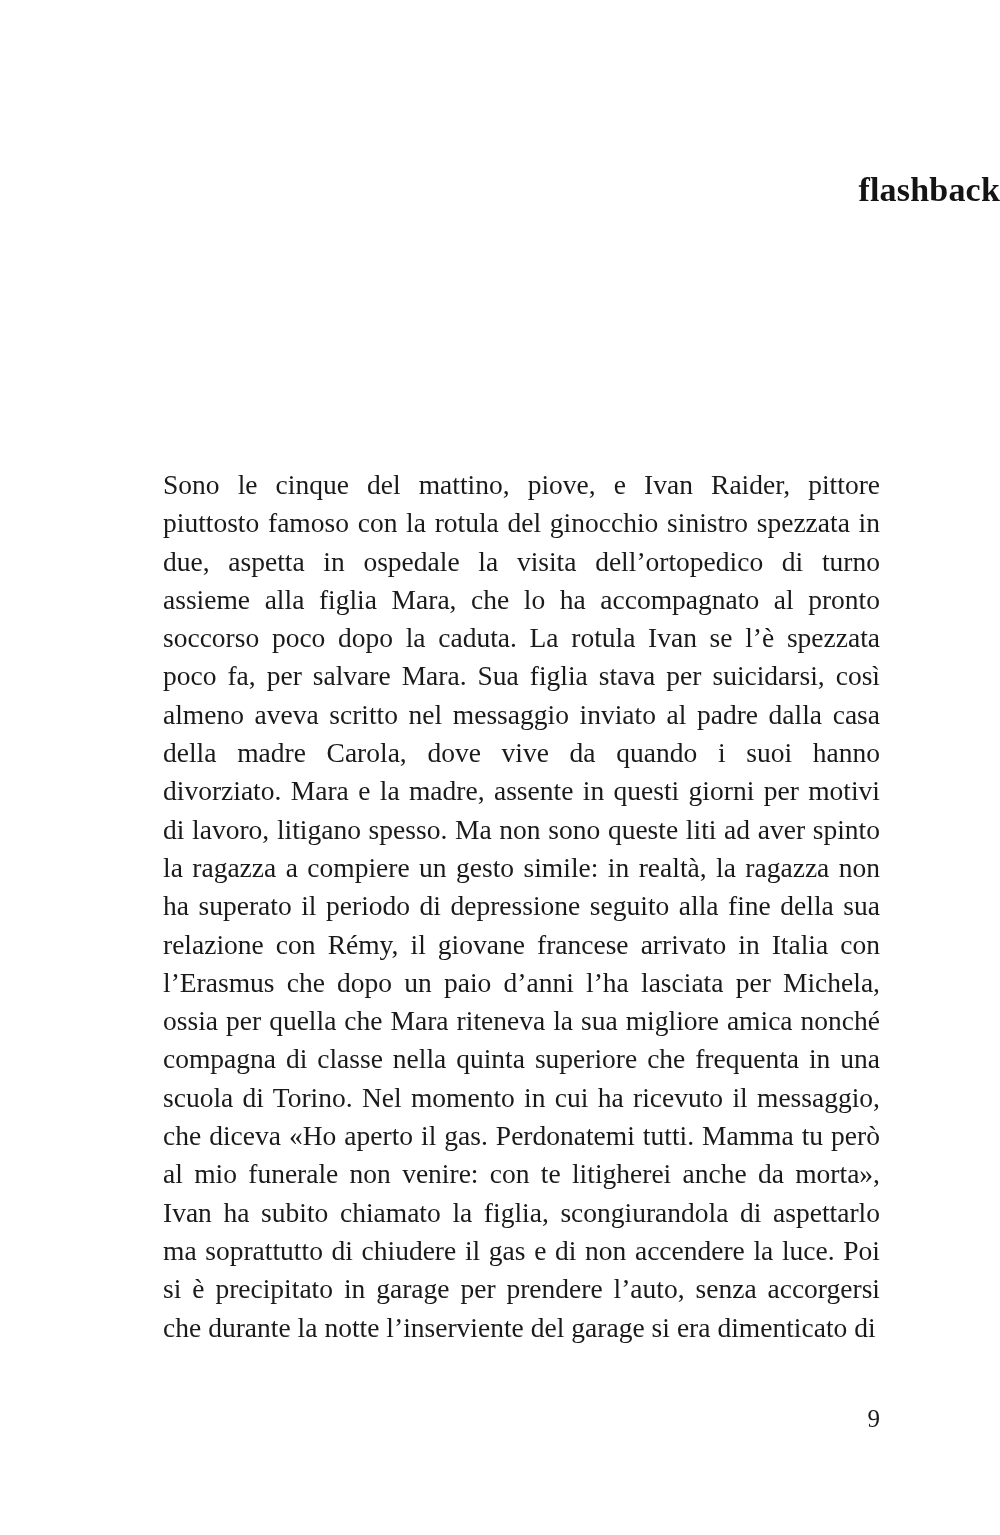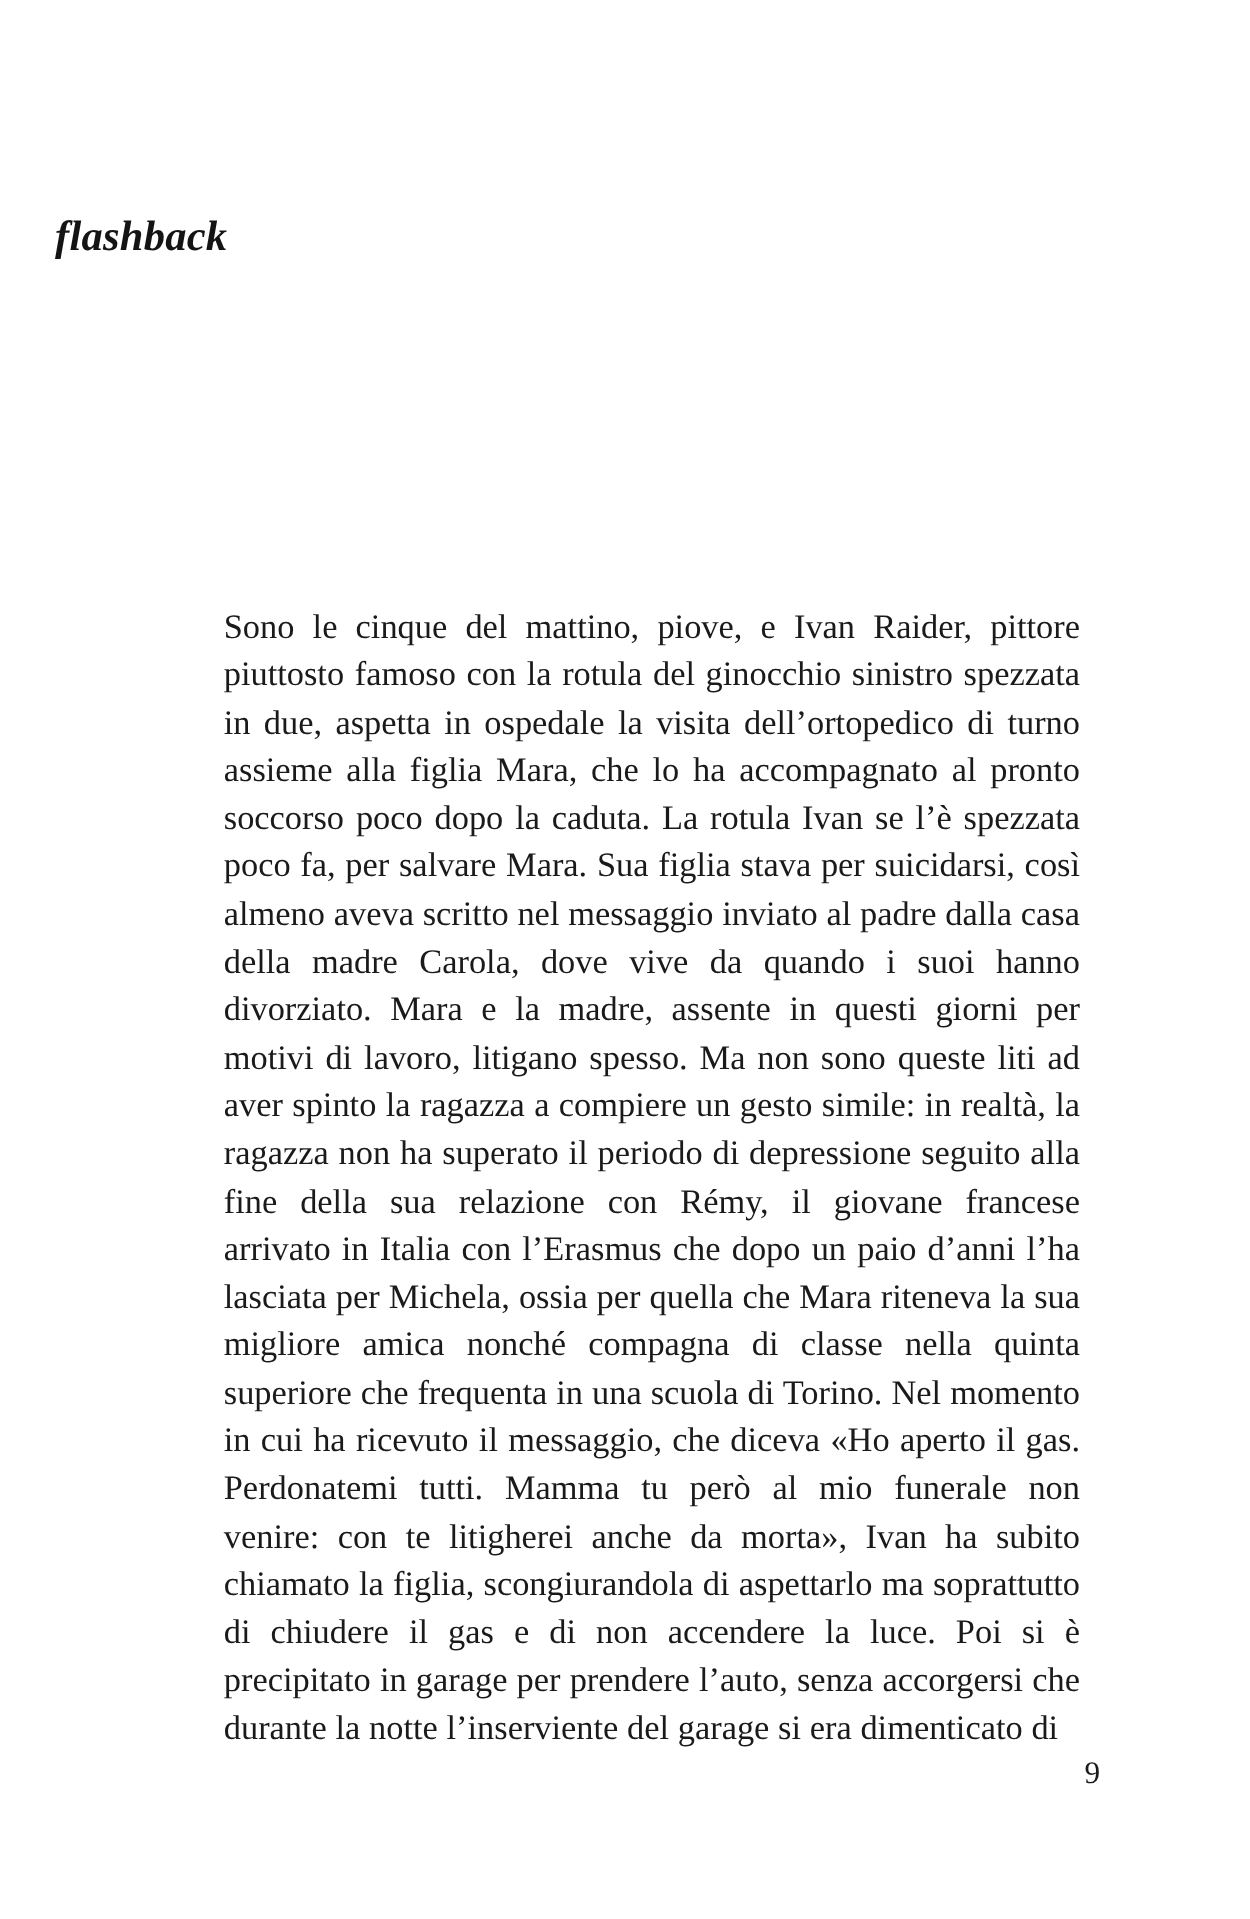--- a/index.html
+++ b/index.html
@@ -18,40 +18,39 @@
     color: #1a1a1a;
     -webkit-font-smoothing: antialiased;
   }
 
   
   .chapter-title {
     position: absolute;
     left: 0;
     top: 148px;
     width: 1000px;
-    text-align: left;
-    font-style: italic;
+    text-align: right;
     font-size: 34px;
     line-height: 1.1;
     letter-spacing: 0.2px;
     color: #141414;
     padding-left: 44px;
     box-sizing: border-box;
   }
 
   
   .body-block {
     position: absolute;
     left: 163px;
     top: 466px;
     width: 717px;
   }
 
   .body-paragraph {
-    margin: 16px;
+    margin: 0;
     text-align: justify;
     text-align-last: left;
     font-size: 27.5px;
     line-height: 38.3px;
     color: #1a1a1a;
     word-spacing: 0.1px;
     hyphens: none;
   }
 
   

